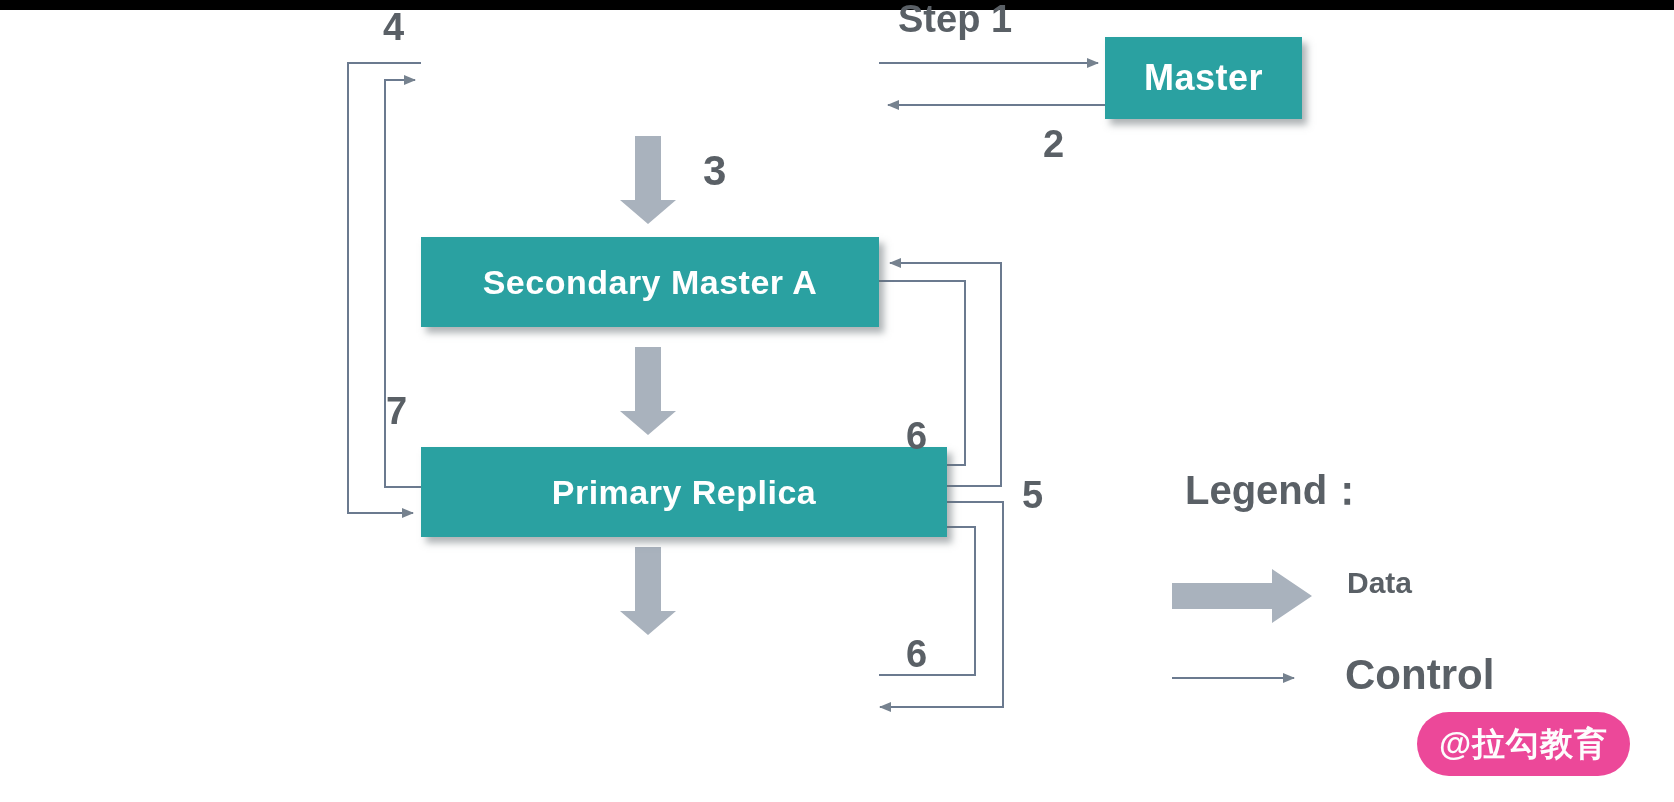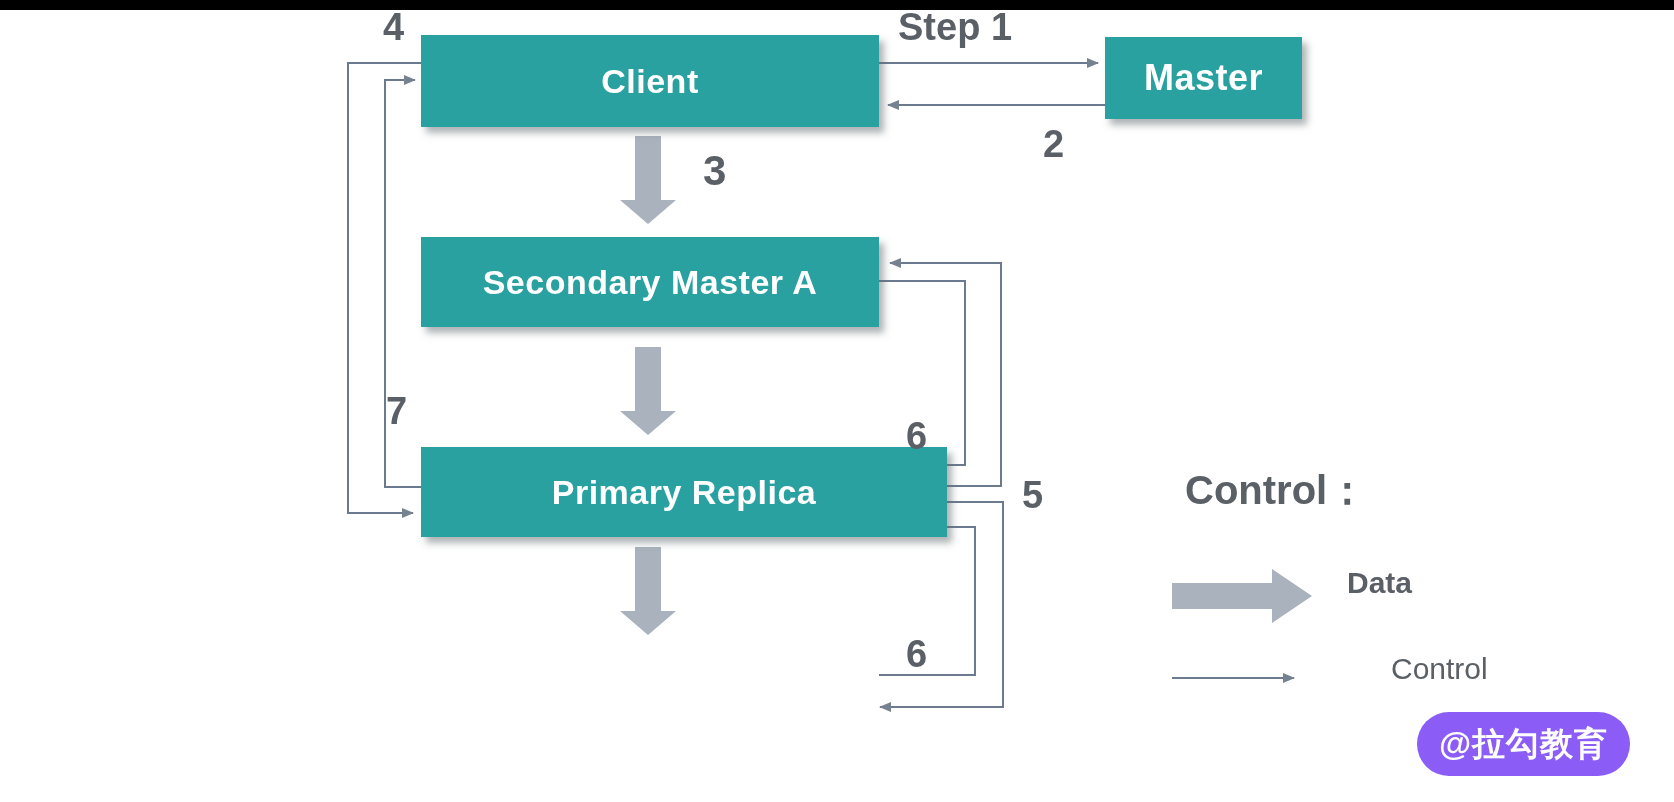--- a/index.html
+++ b/index.html
@@ -16,37 +16,37 @@
     box-shadow:5px 6px 7px rgba(95,105,110,.5);
   }
   .node-client   {left:421px;top:35px;width:458px;height:92px;}
   .node-master   {left:1105px;top:37px;width:197px;height:82px;font-size:36px;}
   .node-seca     {left:421px;top:237px;width:458px;height:90px;}
   .node-primary  {left:421px;top:447px;width:526px;height:90px;}
   .node-secb     {left:421px;top:645px;width:458px;height:90px;}
   .num{
     position:absolute;color:#5a6066;font-size:38px;font-weight:600;line-height:1;
   }
-  .lbl-step1 {left:898px; top:8px;}
+  .lbl-step1 {left:898px; top:0;}
   .lbl-2     {left:1043px;top:125px;}
   .lbl-3     {left:703px; top:150px;font-size:42px;}
   .lbl-4     {left:383px; top:8px;}
   .lbl-5     {left:1022px;top:476px;}
   .lbl-6a    {left:906px; top:417px;}
   .lbl-6b    {left:906px; top:635px;}
   .lbl-7     {left:386px; top:392px;}
   .legend-title{
     position:absolute;left:1185px;top:470px;color:#5a6066;
     font-size:40px;font-weight:600;line-height:1;
   }
   .legend-data-label{position:absolute;left:1347px;top:568px;color:#5a6066;font-size:30px;font-weight:600;line-height:1;}
-  .legend-control-label{position:absolute;left:1345px;top:654px;color:#5a6066;font-size:30px;font-weight:400;line-height:1;margin-left:46px;}
+  .legend-control-label{position:absolute;left:1345px;top:654px;color:#5a6066;font-size:42px;font-weight:700;line-height:1;}
   .watermark{
     position:absolute;left:1417px;top:712px;width:213px;height:64px;
-    background:#8b5cf6;border-radius:32px;
+    background:#ec4899;border-radius:32px;
     display:flex;align-items:center;justify-content:center;
     color:#fdfdfd;font-size:33px;font-weight:600;letter-spacing:1px;
   }
 </style>
 </head>
 <body>
 
 <div class="stage">
 
   <div class="topbar"></div>
@@ -68,33 +68,32 @@
     <path d="M879,675 H975 V527 H890" fill="none" stroke="#6b7a8f" stroke-width="2" marker-end="url(#ah)"></path>
 
     <path d="M635,136 L661,136 L661,200 L676,200 L648,224 L620,200 L635,200 Z" fill="#a9b2bd"></path>
     <path d="M635,347 L661,347 L661,411 L676,411 L648,435 L620,411 L635,411 Z" fill="#a9b2bd"></path>
     <path d="M635,547 L661,547 L661,611 L676,611 L648,635 L620,611 L635,611 Z" fill="#a9b2bd"></path>
 
     <path d="M1172,583 L1272,583 L1272,569 L1312,596 L1272,623 L1272,609 L1172,609 Z" fill="#a9b2bd"></path>
     <path d="M1172,678 H1294" fill="none" stroke="#6b7a8f" stroke-width="2" marker-end="url(#ah)"></path>
   </svg>
 
-  <div class="node node-client">Client</div>
   <div class="node node-master">Master</div>
   <div class="node node-seca">Secondary Master A</div>
   <div class="node node-primary">Primary Replica</div>
 
   <div class="num lbl-step1">Step 1</div>
   <div class="num lbl-2">2</div>
   <div class="num lbl-3">3</div>
   <div class="num lbl-4">4</div>
   <div class="num lbl-5">5</div>
   <div class="num lbl-6a">6</div>
   <div class="num lbl-6b">6</div>
   <div class="num lbl-7">7</div>
 
-  <div class="legend-title">Control：</div>
+  <div class="legend-title">Legend：</div>
   <div class="legend-data-label">Data</div>
   <div class="legend-control-label">Control</div>
 
   <div class="watermark">@拉勾教育</div>
 
 </div>
 
 </body></html>

